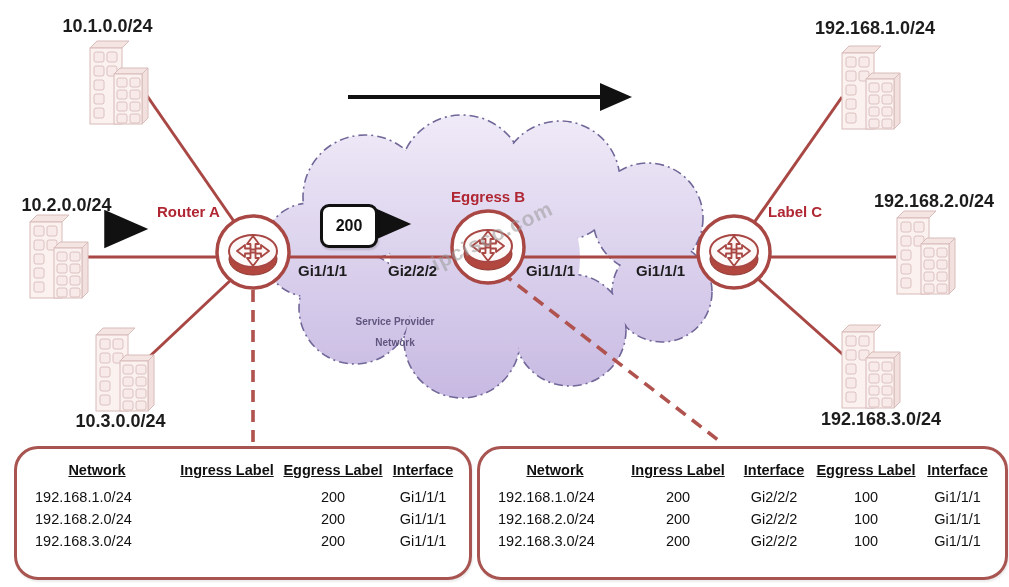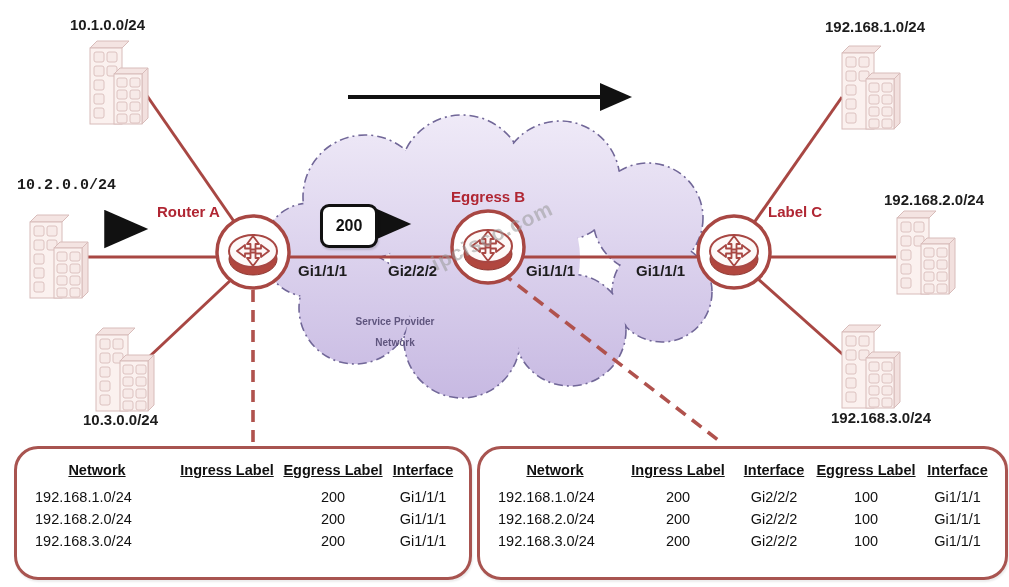--- a/index.html
+++ b/index.html
@@ -1,19 +1,19 @@
 <!DOCTYPE html>
 <html><head>
 <meta charset="utf-8">
 <style>
   html,body{margin:0;padding:0;background:#fff;}
   .stage{position:relative;width:1009px;height:587px;background:#fff;overflow:hidden;
          font-family:"Liberation Sans",sans-serif;}
   .stage svg{position:absolute;left:0;top:0;}
-  .lbl{position:absolute;font-weight:bold;color:#1c1c1c;font-size:15px;white-space:nowrap;}
+  .lbl{position:absolute;font-weight:bold;color:#1c1c1c;font-size:18px;white-space:nowrap;}
   .net{text-align:center;}
   .rname{color:#B02633;font-size:15px;}
   .gi{color:#1c1c1c;font-size:15px;}
   .swap{font-size:15px;text-align:center;}
   .spnet{color:#5F557E;text-align:center;font-size:10px;line-height:21px;}
   .wm{position:absolute;left:426px;top:224px;color:#9a9a9a;opacity:.55;font-weight:bold;
       font-size:21px;letter-spacing:1px;transform:rotate(-26deg);}
   .labelbox{position:absolute;left:320px;top:204px;width:52px;height:38px;background:#fff;
       border:3px solid #111;border-radius:9px;display:flex;align-items:center;justify-content:center;
       font-weight:bold;font-size:16px;color:#111;box-shadow:1px 2px 2px rgba(0,0,0,.15);}
@@ -125,21 +125,21 @@
     <use href="#router" x="734" y="252"></use>
 
     <g stroke="#111" fill="none">
       <line x1="348" y1="97" x2="626" y2="97" stroke-width="4" marker-end="url(#ah)"></line>
       <line x1="112" y1="229" x2="140" y2="229" stroke-width="5.5" marker-end="url(#ah)"></line>
       <line x1="377" y1="224" x2="403" y2="224" stroke-width="5.5" marker-end="url(#ah)"></line>
     </g>
   </svg>
 
   <div class="lbl net" style="left:55px;top:16px;width:105px;">10.1.0.0/24</div>
-  <div class="lbl net" style="left:14px;top:177px;width:105px;font-family:Liberation Mono, monospace;">10.2.0.0/24</div>
+  <div class="lbl net" style="left:14px;top:195px;width:105px;">10.2.0.0/24</div>
   <div class="lbl net" style="left:68px;top:411px;width:105px;">10.3.0.0/24</div>
   <div class="lbl net" style="left:800px;top:18px;width:150px;">192.168.1.0/24</div>
   <div class="lbl net" style="left:860px;top:191px;width:148px;">192.168.2.0/24</div>
   <div class="lbl net" style="left:806px;top:409px;width:150px;">192.168.3.0/24</div>
 
   <div class="lbl rname" style="left:157px;top:203px;">Router A</div>
   <div class="lbl rname" style="left:451px;top:188px;">Eggress B</div>
   <div class="lbl rname" style="left:768px;top:203px;">Label C</div>
 
   <div class="lbl gi" style="left:298px;top:262px;">Gi1/1/1</div>

